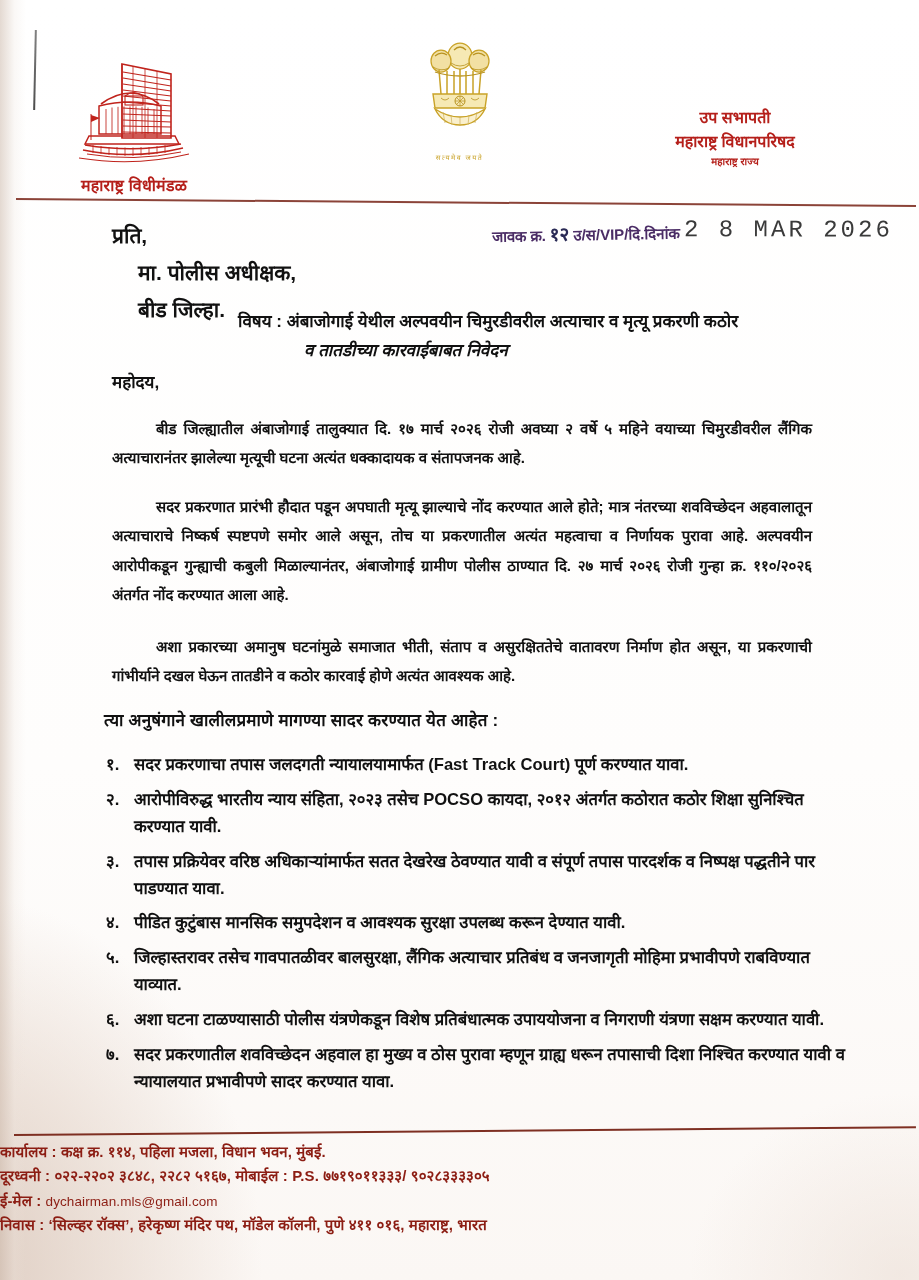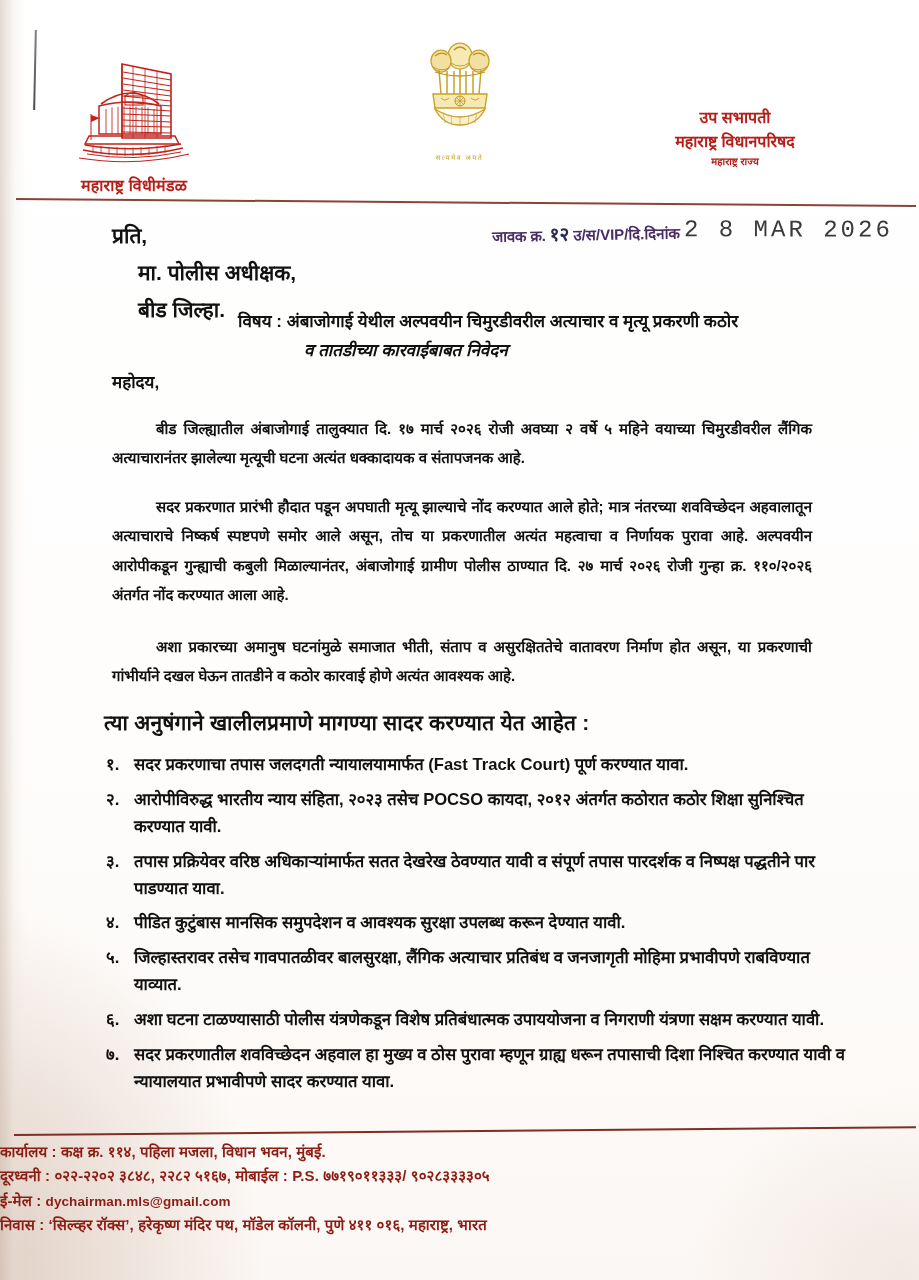--- a/index.html
+++ b/index.html
@@ -171,21 +171,21 @@
     font-weight: 600;
   }
   .p1 { top: 414px; }
   .p2 { top: 492px; }
   .p3 { top: 632px; }
 
   .demand-head {
     position: absolute;
     left: 104px; top: 708px;
     width: 740px;
-    font-size: 21px;
+    font-size: 17px;
     font-weight: 700;
     letter-spacing: .2px;
   }
 
   .demands {
     position: absolute;
     left: 106px; top: 752px;
     width: 740px;
   }
   .demand {
@@ -222,21 +222,21 @@
   .footer .fl {
     font-size: 15px;
     font-weight: 700;
     letter-spacing: .1px;
   }
   .footer .fl .lbl { font-weight: 700; }
   .footer .fl .val { font-weight: 600; }
   .footer .email .val {
     font-family: "Liberation Sans", sans-serif;
     font-size: 13.5px;
-    font-weight: 700;
+    font-weight: 400;
   }
 </style>
 </head>
 <body>
 
 <div class="page">
 
   <div class="scan-edge-left"></div>
   <div class="scan-tick"></div>
 

